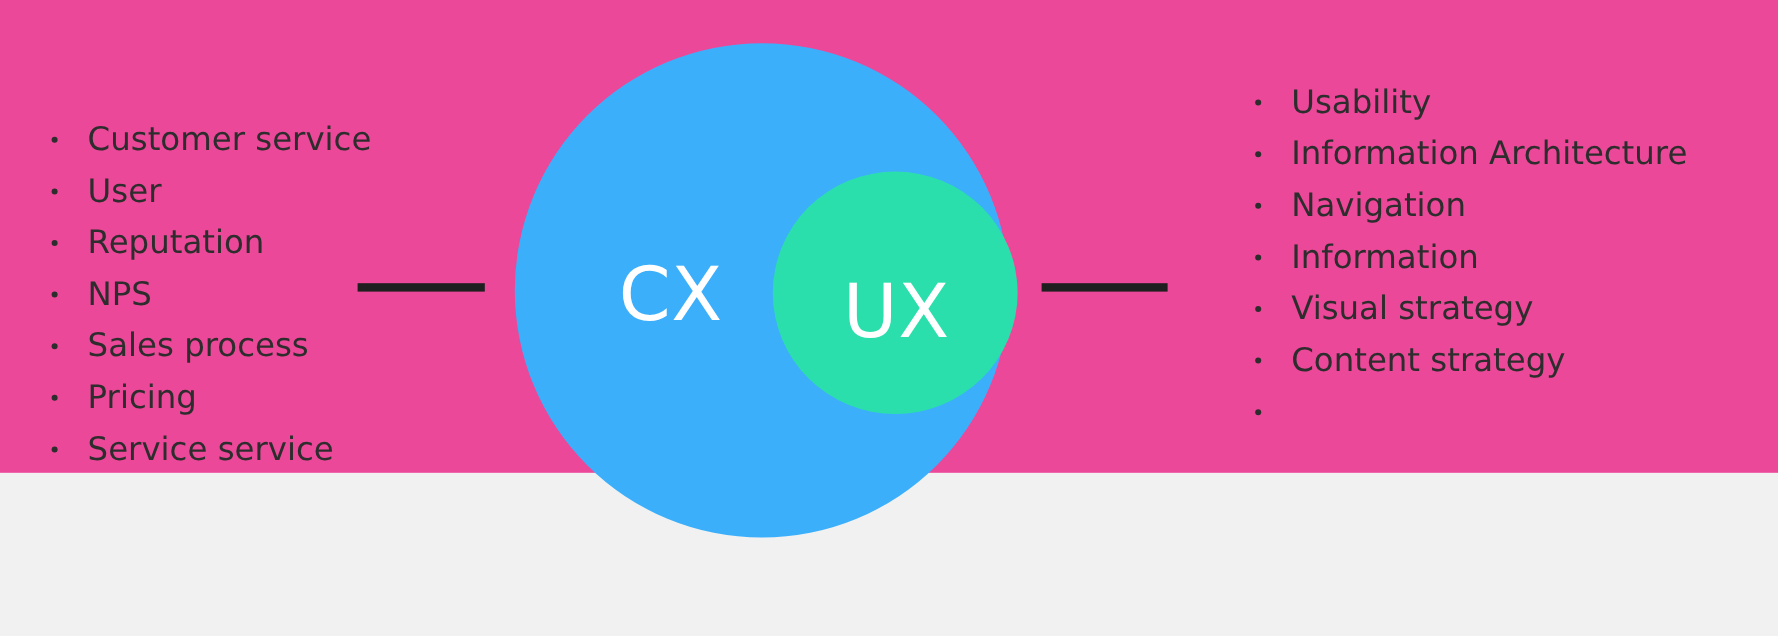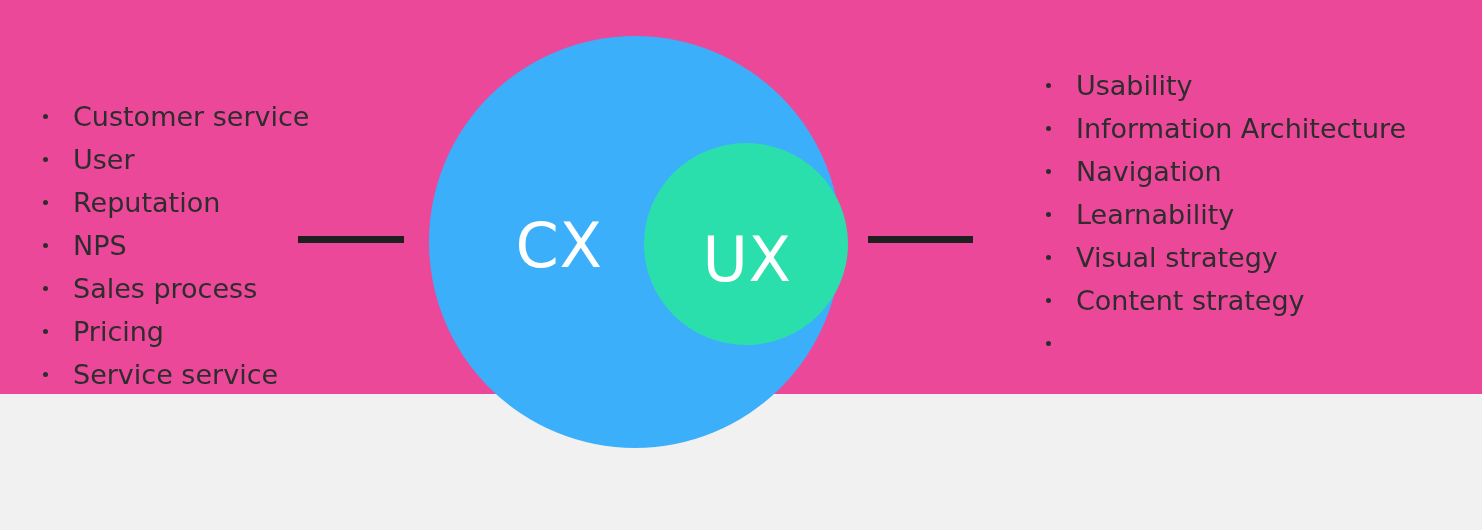--- a/index.html
+++ b/index.html
@@ -147,21 +147,21 @@
     <li>
       <span class="bullet"></span>
       <span class="label">Information Architecture</span>
     </li>
     <li>
       <span class="bullet"></span>
       <span class="label">Navigation</span>
     </li>
     <li>
       <span class="bullet"></span>
-      <span class="label">Learnability</span>
+      <span class="label">Information</span>
     </li>
     <li>
       <span class="bullet"></span>
       <span class="label">Visual strategy</span>
     </li>
     <li>
       <span class="bullet"></span>
       <span class="label">Content strategy</span>
     </li>
     <li>

